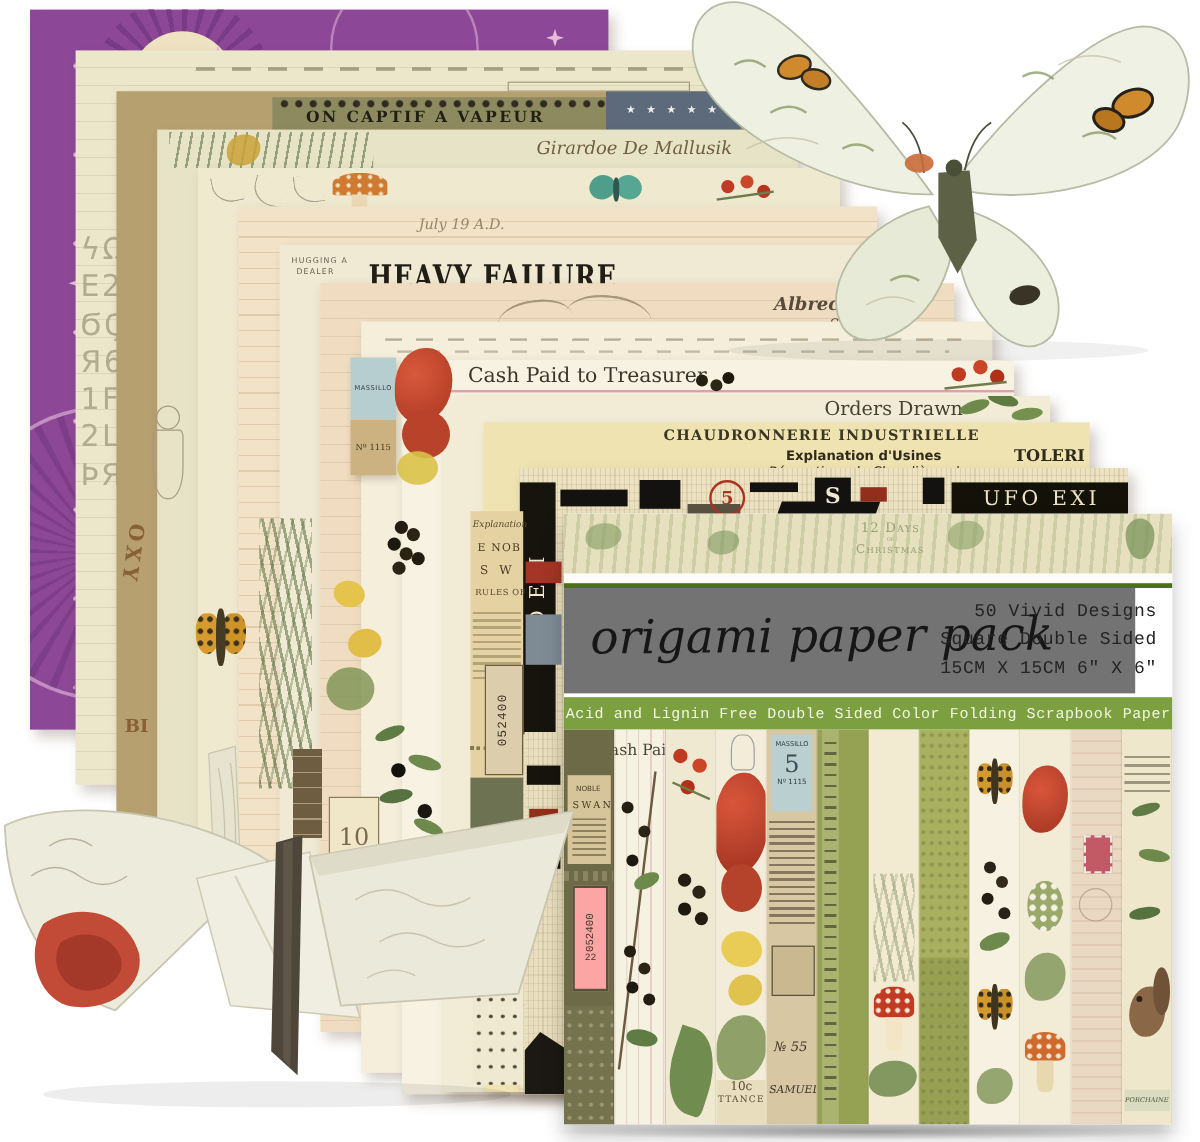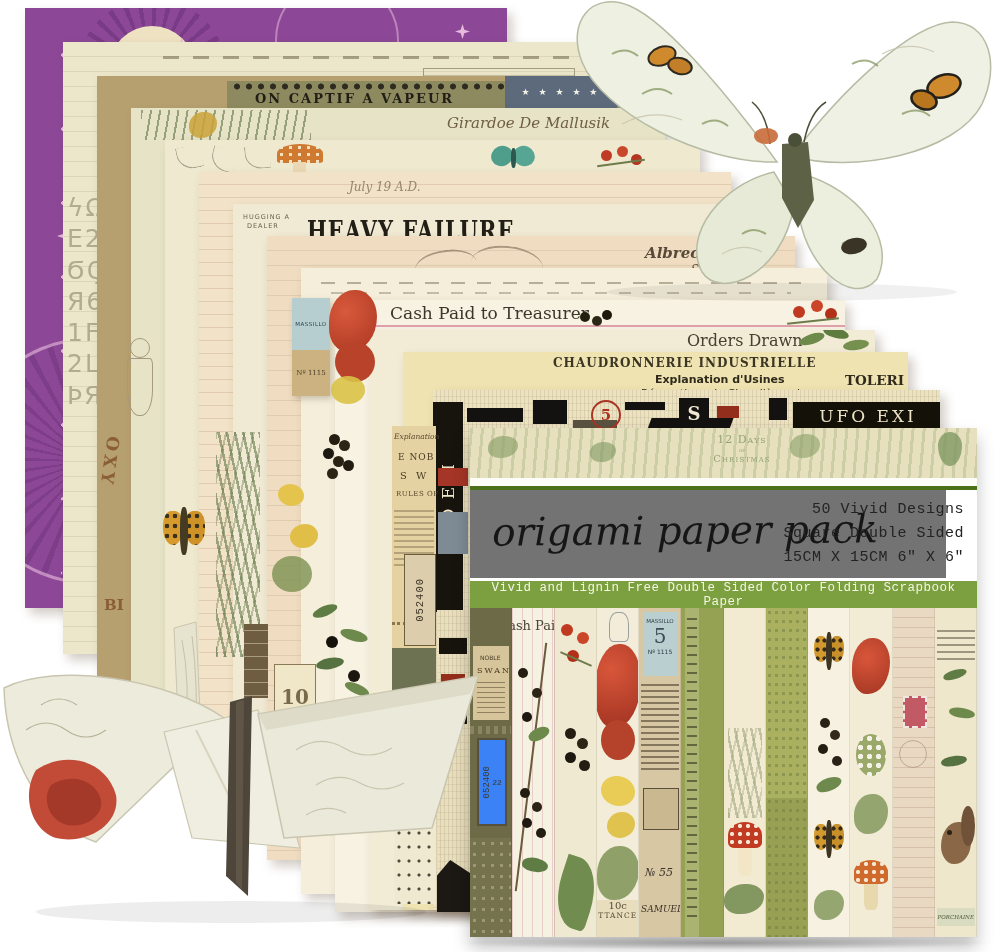--- a/index.html
+++ b/index.html
@@ -230,21 +230,21 @@
   <div class="abs" style="left:306px;top:596px;width:76px;height:160px;">
     <div class="abs" style="left:6px;top:10px;width:26px;height:10px;border-radius:50%;background:#5f7c44;transform:rotate(-22deg);"></div>
     <div class="abs" style="left:34px;top:34px;width:28px;height:11px;border-radius:50%;background:#6d8a4c;transform:rotate(16deg);"></div>
     <div class="abs" style="left:10px;top:62px;width:28px;height:11px;border-radius:50%;background:#557240;transform:rotate(-10deg);"></div>
     <div class="abs" style="left:38px;top:88px;width:26px;height:10px;border-radius:50%;background:#6d8a4c;transform:rotate(24deg);"></div>
     <div class="abs" style="left:20px;top:40px;width:12px;height:12px;border-radius:50%;background:#15120c;box-shadow:22px 34px 0 #1b1710,2px 70px 0 #15120c,30px 84px 0 #1b1710;"></div>
   </div>
   <div class="abs" style="left:238px;top:618px;width:36px;height:86px;background:#6e5d40;
        background-image:repeating-linear-gradient(180deg,transparent 0 12px,rgba(240,230,200,.45) 12px 13px);background-clip:content-box;padding:6px;box-sizing:border-box;"></div>
   <div class="abs ctr" style="left:274px;top:664px;width:40px;height:64px;background:#f0e6c8;border:1px solid #8a7a58;">
-    <span style="font-size:20px;color:#7a6a4c;font-weight:bold;text-align:right;">10</span>
+    <span style="font-size:20px;color:#7a6a4c;font-weight:normal;text-align:right;">10</span>
   </div>
   <div class="abs" style="left:392px;top:426px;width:44px;height:222px;background:#e4d2a2;text-align:center;">
     <div class="t it" style="left:2px;top:6px;font-size:7.5px;color:#5a4a30;">Explanation</div>
     <div class="t" style="left:6px;top:26px;font-size:9px;letter-spacing:1px;color:#4a3c26;">E NOB</div>
     <div class="t" style="left:8px;top:44px;font-size:10px;letter-spacing:3px;color:#4a3c26;">S W</div>
     <div class="t" style="left:4px;top:64px;font-size:7px;letter-spacing:.5px;color:#5a4a30;">RULES OF</div>
     <div class="abs" style="left:2px;top:84px;width:40px;height:60px;background:repeating-linear-gradient(180deg,rgba(90,74,48,.35) 0 2px,transparent 2px 6px);"></div>
     <div class="abs" style="left:0;top:196px;width:44px;height:0;border-top:3px dotted #8a7850;"></div>
   </div>
   <div class="abs ctr" style="left:404px;top:554px;width:30px;height:90px;background:#dccead;border:1.5px solid #6f5e3c;">
@@ -283,33 +283,33 @@
       <span class="t it" style="left:22px;top:18px;font-size:39px;color:#161616;transform:rotate(-.5deg);">origami paper pack</span>
       <div class="abs mono" style="left:268px;top:8px;width:226px;text-align:right;color:#232323;font-size:15px;line-height:24px;letter-spacing:.5px;">
         <div>50 Vivid Designs</div>
         <div>Square Double Sided</div>
         <div>15CM X 15CM 6" X 6"</div>
       </div>
     </div>
     <div class="abs" style="left:0;top:149.5px;width:507px;height:3.5px;background:#fff;"></div>
 
     <div class="abs ctr" style="left:0;top:153px;width:507px;height:27px;background:#7c9f3f;">
-      <span class="mono" style="font-size:12.5px;letter-spacing:.5px;color:#f3f6e4;">Vivid and Lignin Free Double Sided Color Folding Scrapbook Paper</span>
+      <span class="mono" style="font-size:12.5px;letter-spacing:.5px;color:#f3f6e4;">Acid and Lignin Free Double Sided Color Folding Scrapbook Paper</span>
     </div>
 
     <div class="abs" style="left:0;top:180px;width:507px;height:329px;display:flex;">
 
       <div class="strip" style="background:#6d6a48;">
         <div class="abs" style="left:3px;top:38px;width:36px;height:74px;background:#d6c49a;">
           <div class="t sans" style="left:7px;top:8px;font-size:6px;color:#4a3c26;">NOBLE</div>
           <div class="t" style="left:4px;top:20px;font-size:8px;letter-spacing:2px;color:#4a3c26;">SWAN</div>
           <div class="abs" style="left:4px;top:36px;width:28px;height:32px;background:repeating-linear-gradient(180deg,rgba(74,60,38,.5) 0 1.5px,transparent 1.5px 5px);"></div>
         </div>
         <div class="abs" style="left:0;top:118px;width:42px;height:8px;background:repeating-linear-gradient(90deg,#8a8462 0 4px,transparent 4px 8px);"></div>
-        <div class="abs ctr" style="left:7px;top:130px;width:26px;height:84px;background:#3b82f6;border:2px solid #57503c;">
+        <div class="abs ctr" style="left:7px;top:130px;width:26px;height:84px;background:#fca5a5;border:2px solid #57503c;flex-direction:column;">
           <span class="vt mono" style="font-size:9px;color:#3e3828;">052400</span>
           <span class="mono" style="font-size:8px;color:#3e3828;">22</span>
         </div>
         <div class="abs" style="left:0;top:230px;width:42px;height:99px;background:#75724e;
              background-image:radial-gradient(circle,rgba(230,220,190,.35) 0 1.5px,transparent 2px);background-size:9px 11px;"></div>
       </div>
 
       <div class="strip" style="background:#f6f2e2;background-image:repeating-linear-gradient(90deg,rgba(200,120,140,.3) 0 1px,transparent 1px 10px);">
         <div class="t" style="left:-14px;top:10px;font-size:13px;color:#4a4434;">Cash Paid to Treasurer</div>
         <div class="abs" style="left:18px;top:34px;width:2px;height:250px;background:#6b5a3e;transform:rotate(7deg);"></div>

